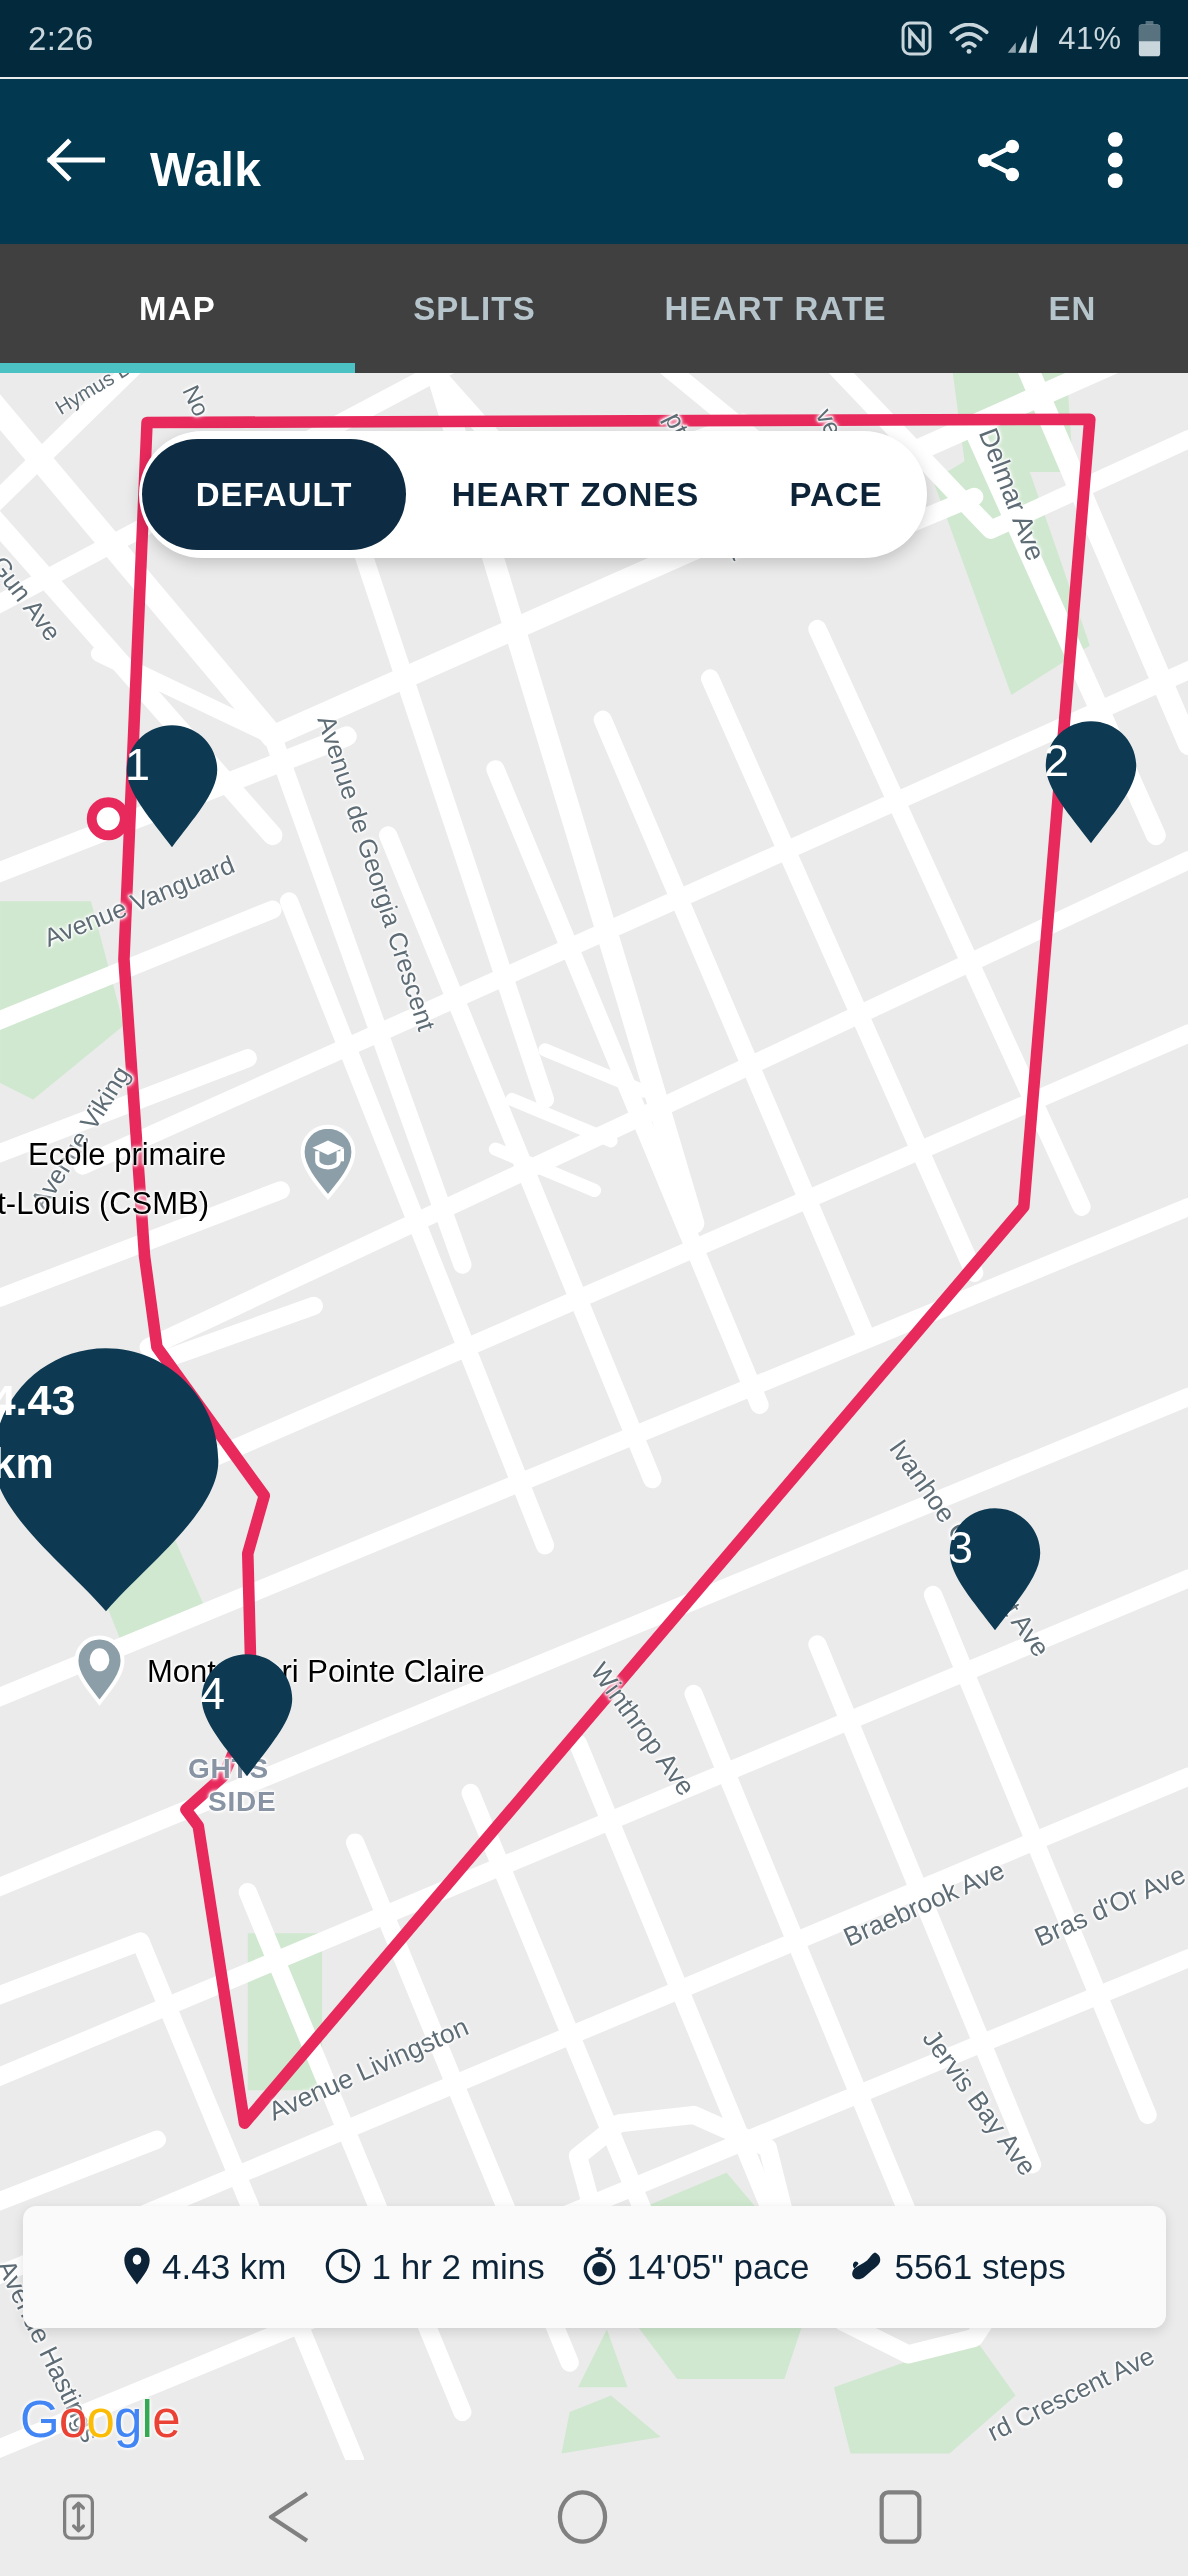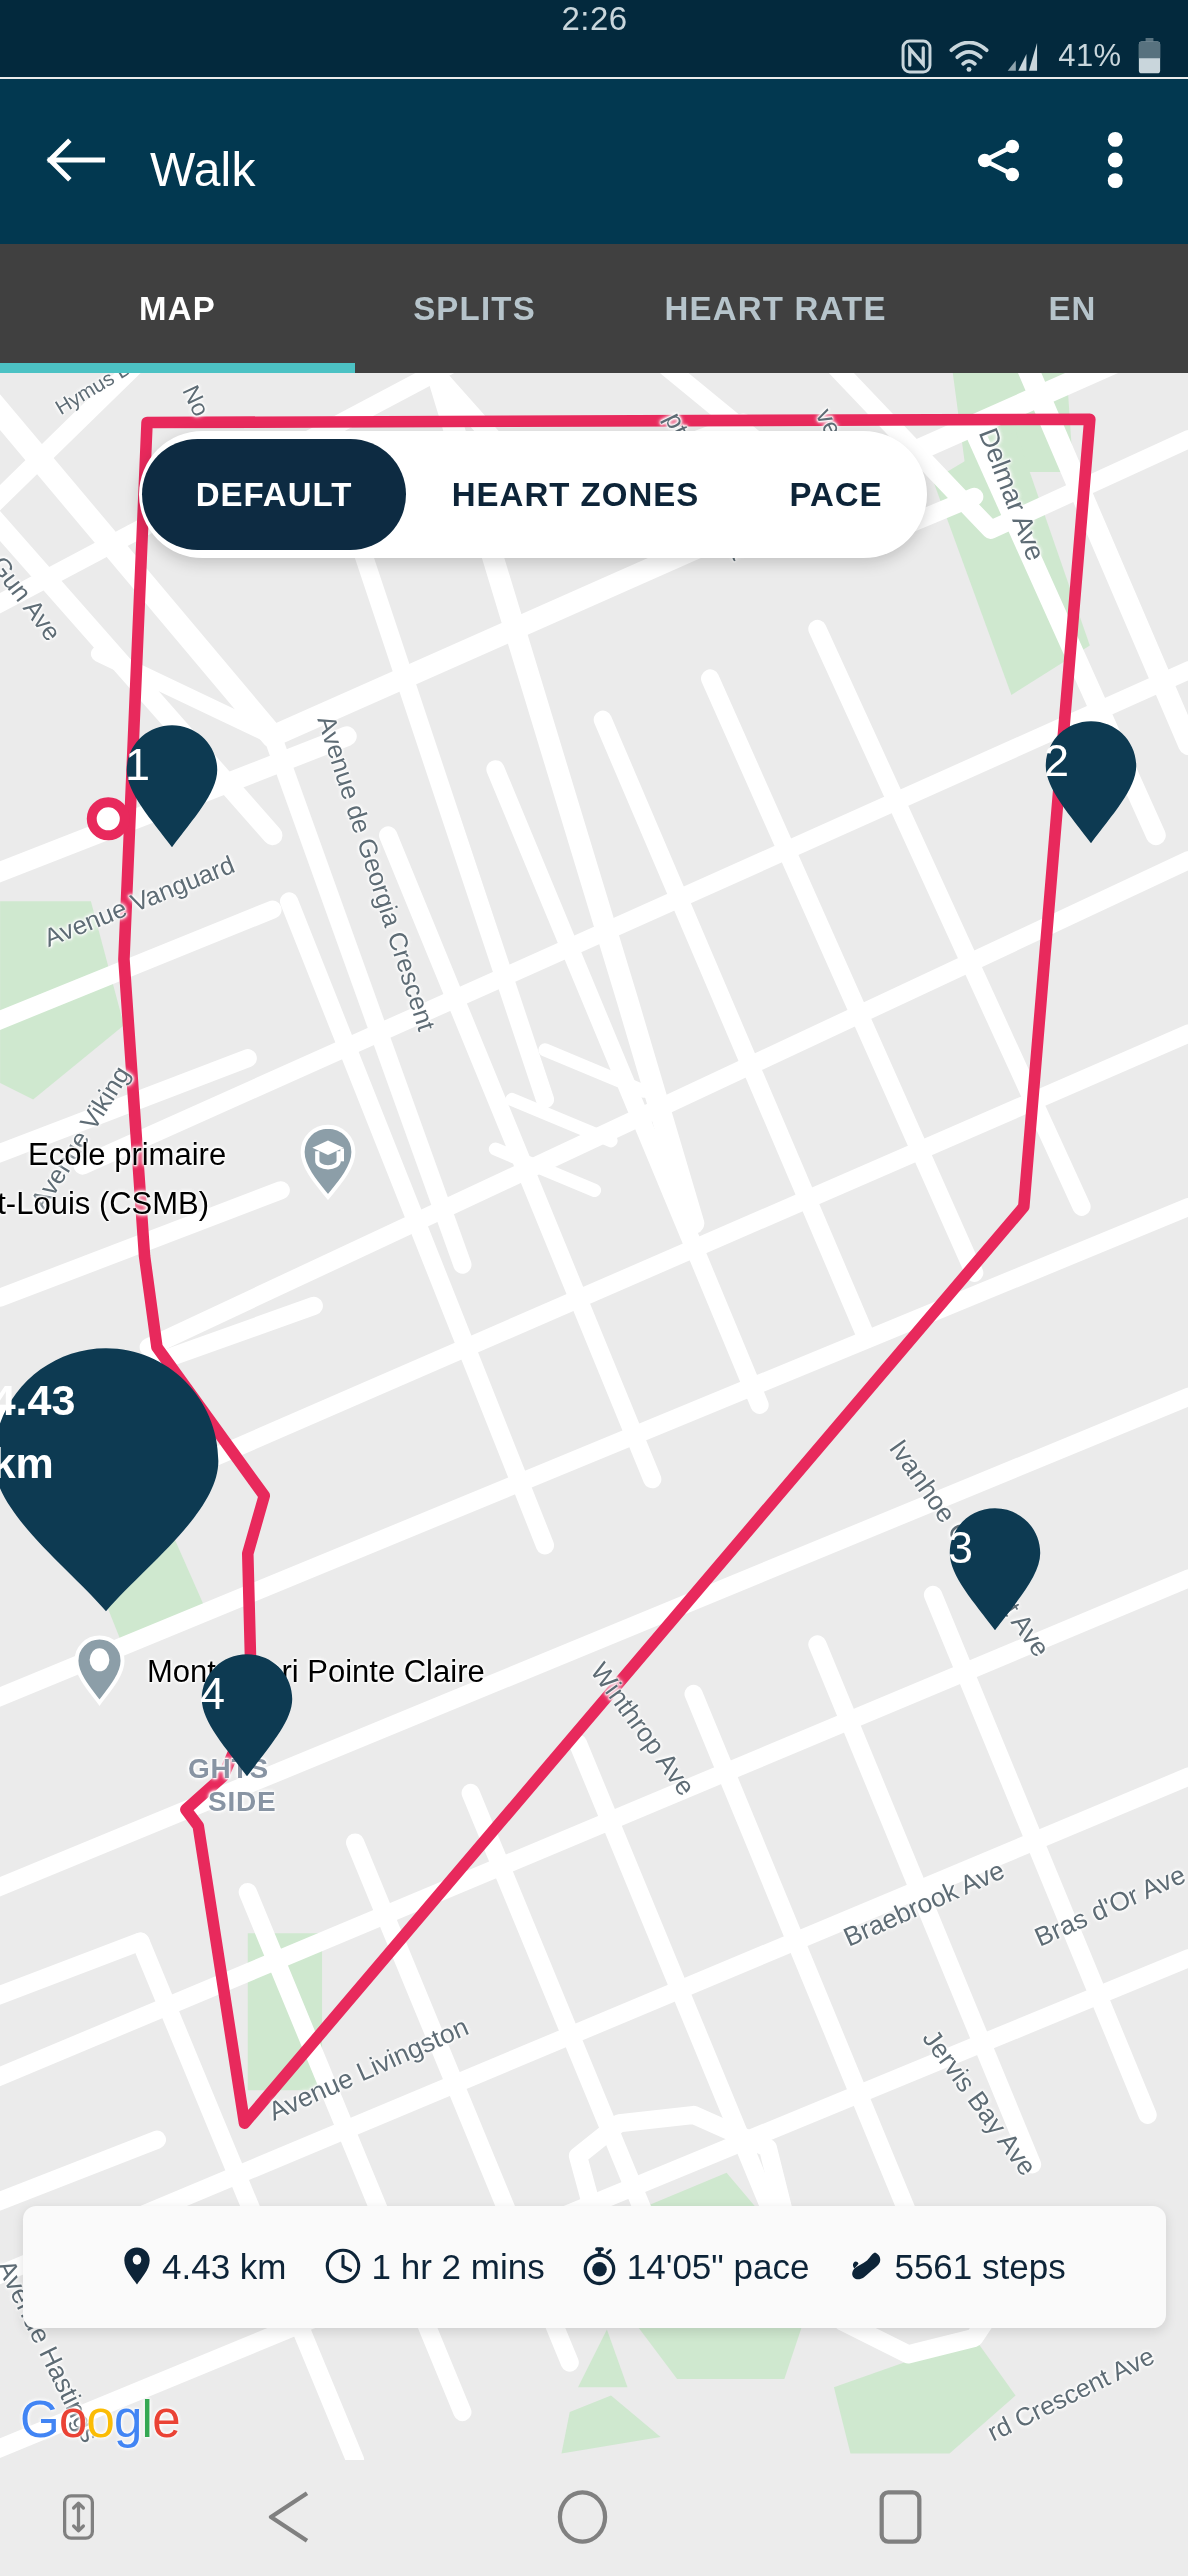--- a/index.html
+++ b/index.html
@@ -8,35 +8,35 @@
     background: #ebebeb;
     font-family: "Liberation Sans", sans-serif;
     overflow: hidden;
   }
   #app { position: relative; width: 1189px; height: 2576px; overflow: hidden; }
 
   
   .statusbar {
     position: absolute; left: 0; top: 0; width: 1189px; height: 77px;
     background: #03293d; display: flex; align-items: center;
-    padding: 0 28px; z-index: 40; flex-direction: column;
+    padding: 0 28px; z-index: 40;
   }
   .status-time { color: #c9d6dc; font-size: 33px; letter-spacing: 0.4px; }
   .status-right { margin-left: auto; display: flex; align-items: center; gap: 16.5px; }
   .status-right svg { display: block; }
   .batt-pct { color: #c9d6dc; font-size: 31px; letter-spacing: 0.4px; }
 
   
   .appbar {
     position: absolute; left: 0; top: 79px; width: 1189px; height: 165px;
     background: #023850; display: flex; align-items: center;
     padding: 0 41px; z-index: 40;
   }
   .back-btn { width: 69px; height: 69px; display: flex; align-items: center; justify-content: center; cursor: pointer; }
-  .appbar-title { color: #ffffff; font-size: 48px; font-weight: 400; margin-left: 40px; letter-spacing: 0.2px; margin-top: 16px; }
+  .appbar-title { color: #ffffff; font-size: 48px; font-weight: 700; margin-left: 40px; letter-spacing: 0.2px; margin-top: 16px; }
   .appbar-actions { margin-left: auto; display: flex; align-items: center; gap: 51px; }
   .icon-btn { width: 66px; height: 66px; display: flex; align-items: center; justify-content: center; cursor: pointer; }
 
   
   .tabs {
     position: absolute; left: 0; top: 244px; width: 1189px; height: 129px;
     background: #404040; display: flex; align-items: center; z-index: 40;
     overflow: hidden;
   }
   .tab {

